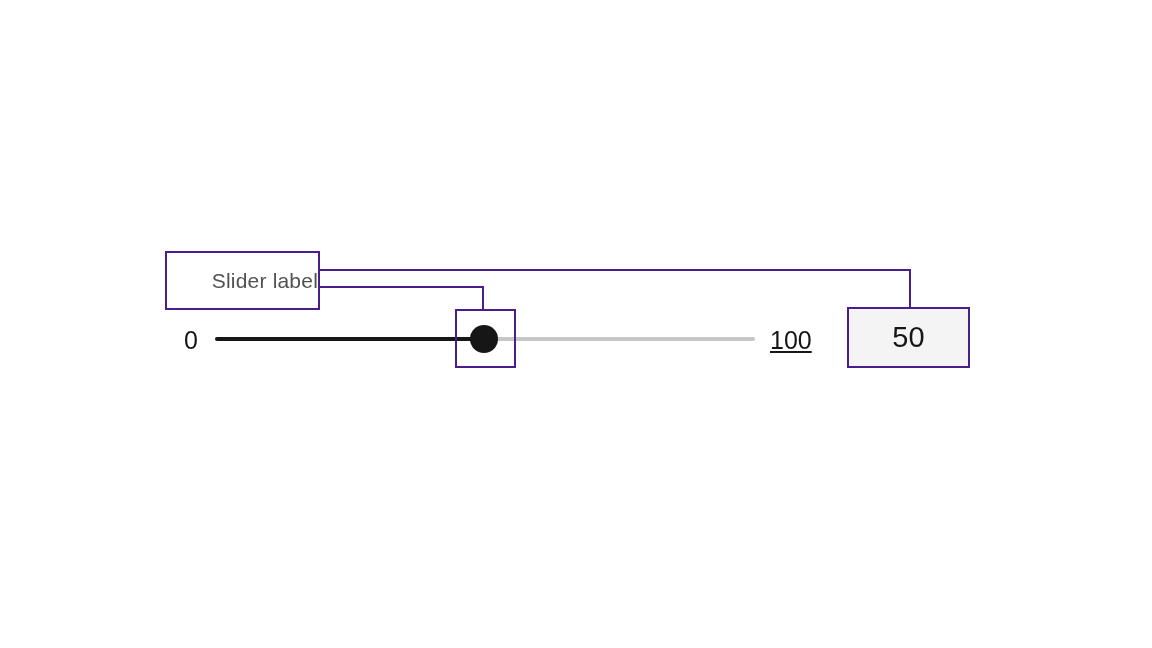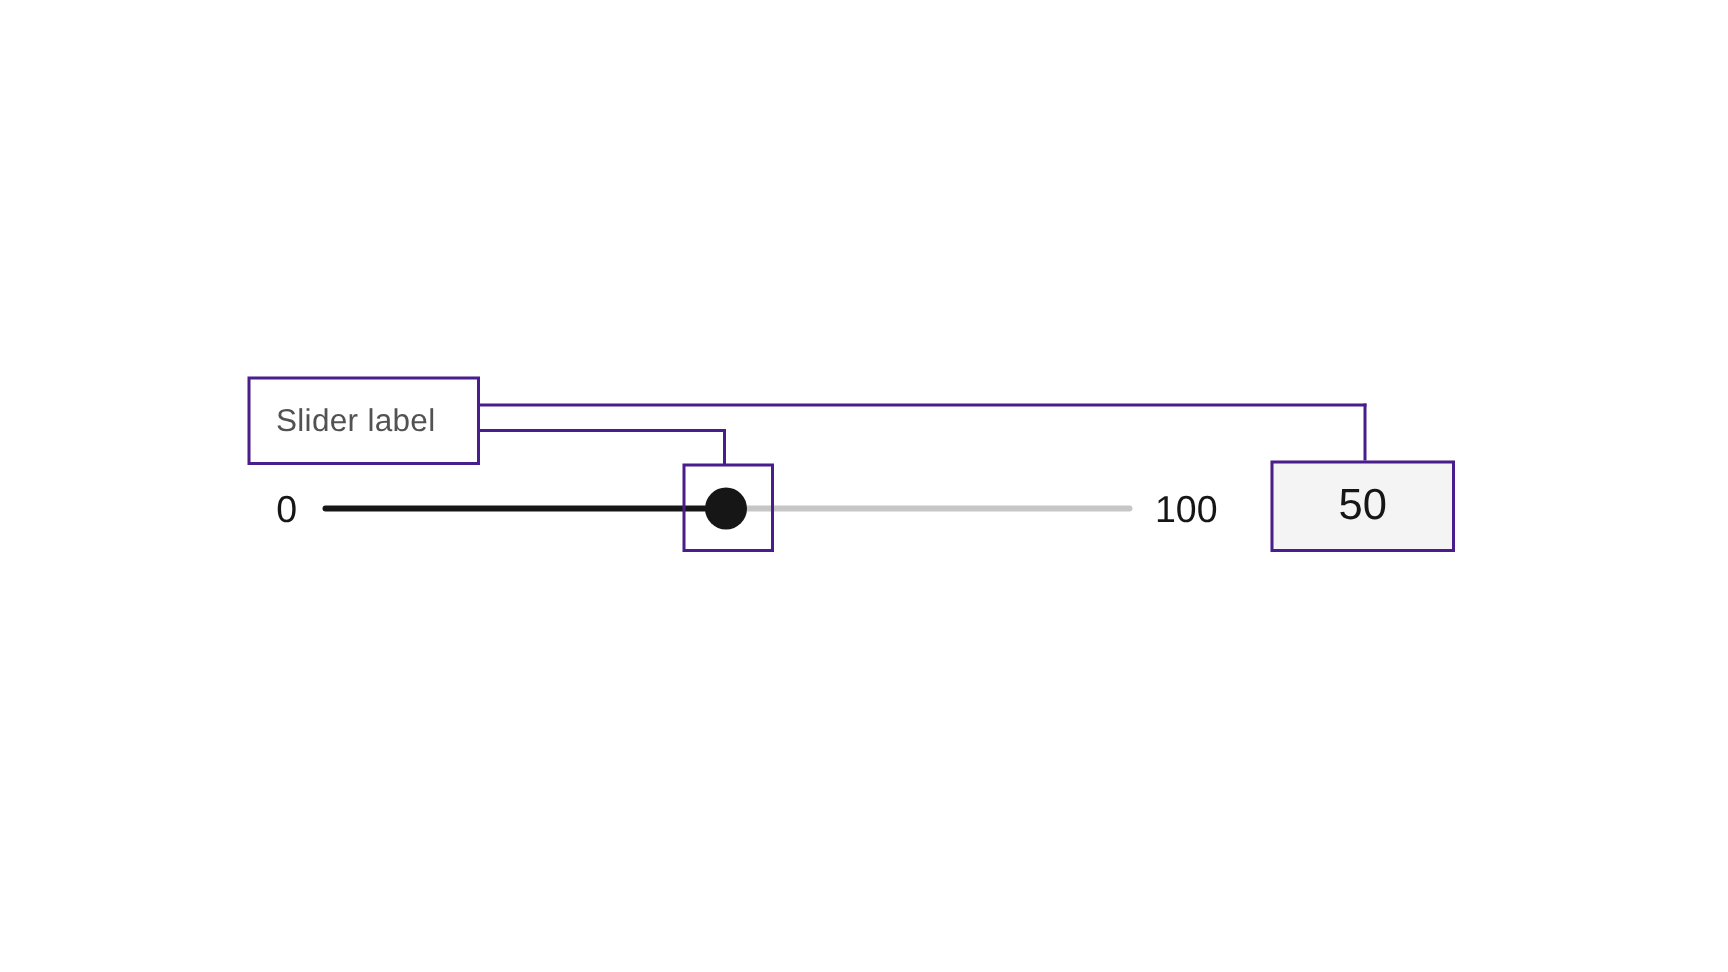--- a/index.html
+++ b/index.html
@@ -27,20 +27,21 @@
   .label-box {
     position: absolute;
     left: 165px; top: 251px;
     width: 155px; height: 59px;
     border: 2px solid var(--accent);
     background: var(--bg);
     display: flex;
     align-items: center;
     padding-left: 17px;
     z-index: 3;
+    justify-content: flex-end;
   }
   .label-box span {
     font-size: 21px;
     color: var(--label-text);
     letter-spacing: 0.2px;
     white-space: nowrap;
   }
 
   
   .conn { position: absolute; background: var(--accent); z-index: 2; }
@@ -77,21 +78,21 @@
   
   .range-label {
     position: absolute;
     top: 326px;
     height: 28px;
     line-height: 28px;
     font-size: 25px;
     color: var(--text);
   }
   .min-label { left: 160px; width: 38px; text-align: right; }
-  .max-label { left: 770px; text-align: left; }
+  .max-label { left: 770px; text-align: left; text-decoration: underline; }
 
   
   .handle-box {
     position: absolute;
     left: 455px; top: 309px;
     width: 61px; height: 59px;
     border: 2px solid var(--accent);
     background: transparent;
     z-index: 4;
   }

